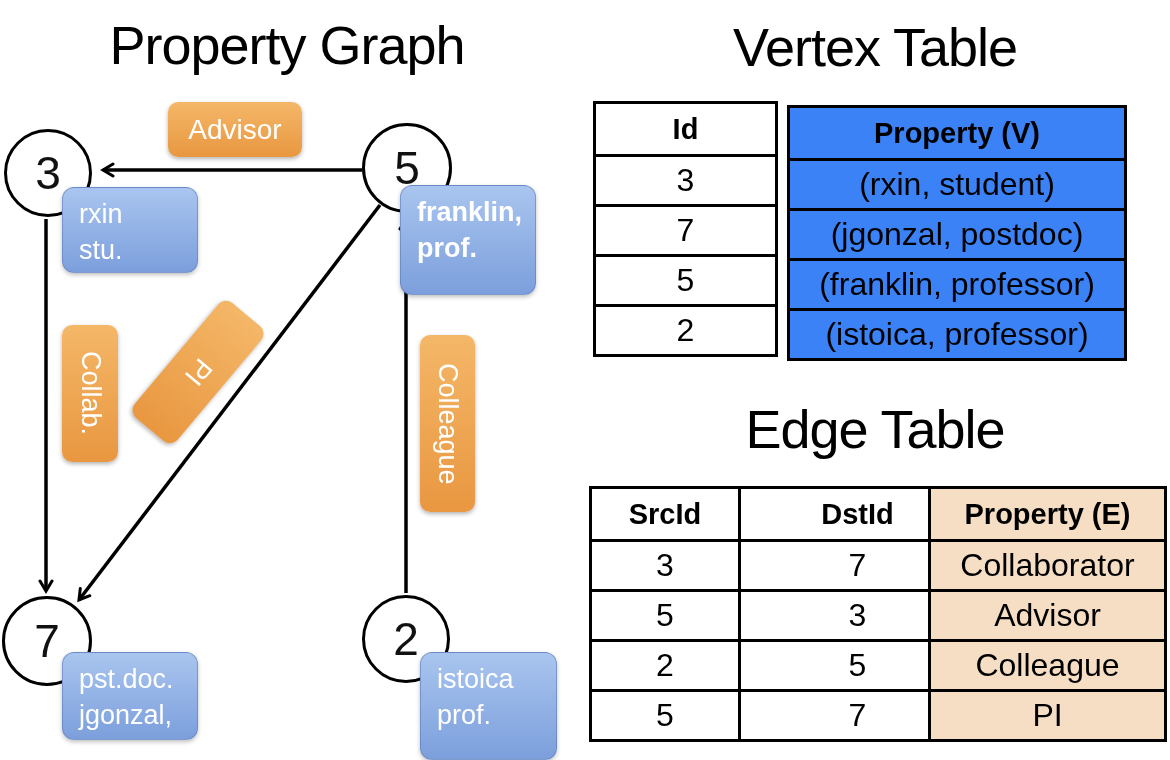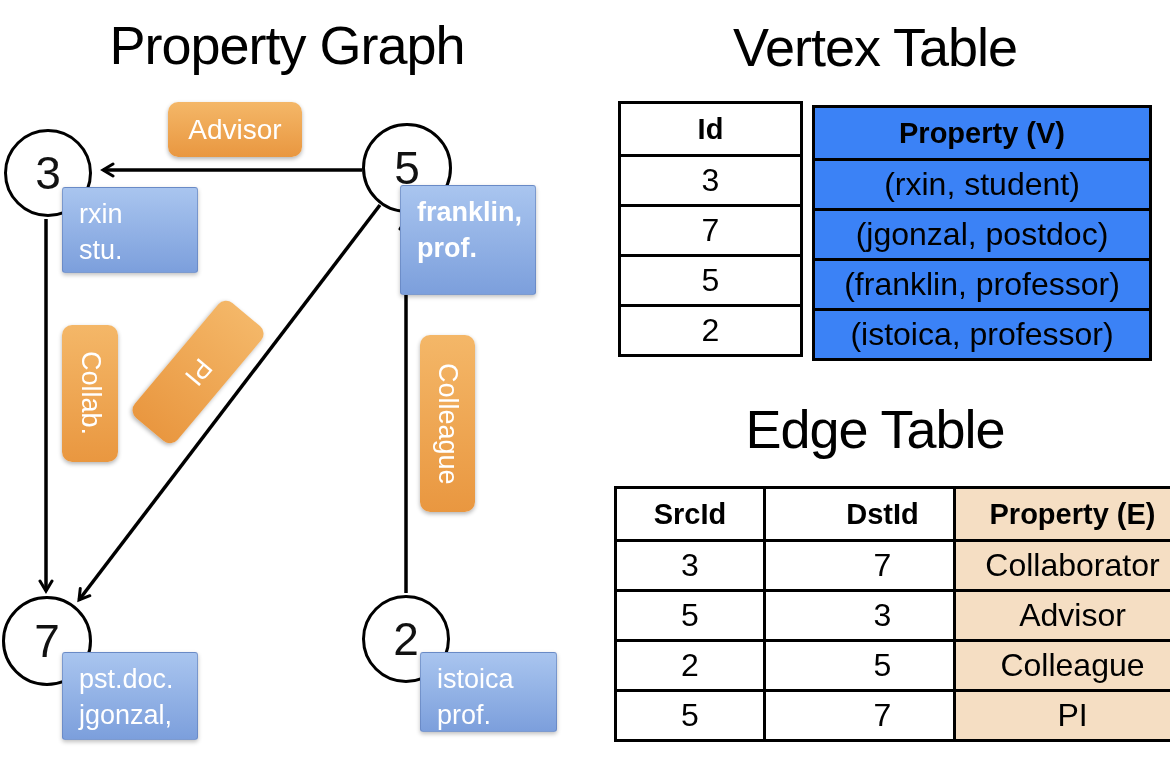--- a/index.html
+++ b/index.html
@@ -37,33 +37,33 @@
     display:flex; align-items:center; justify-content:center;
     font-size:27px;
   }
   #advisor-box   { left:168px; top:102px; width:134px; height:55px; font-size:28px; }
   #collab-box    { left:62px;  top:325px; width:56px;  height:137px; }
   #pi-box        { left:170px; top:297px; width:56px;  height:150px; transform:rotate(40deg); }
   #colleague-box { left:420px; top:335px; width:55px;  height:177px; }
   .vtext { writing-mode:vertical-rl; }
 
   .nbox {
-    position:absolute; border-radius:3px; color:#fff;
+    position:absolute; border-radius:12px; color:#fff;
     background:linear-gradient(180deg,#A9C5EF 0%,#7C9FDC 100%);
     border:1px solid rgba(90,120,180,0.55);
     box-shadow:0 2px 4px rgba(0,0,0,0.25);
     font-size:27px; line-height:1.35; padding:8px 0 16px 16px;
   }
   #rxin-box     { left:62px;  top:187px; width:136px; height:86px; }
   #franklin-box { left:400px; top:185px; width:136px; height:110px;font-weight:bold; }
   #jgonzal-box  { left:62px;  top:652px; width:136px; height:88px; }
-  #istoica-box  { left:420px; top:652px; width:137px; height:80px; }
+  #istoica-box  { left:420px; top:652px; width:137px; height:108px; }
 
   
-  .tbl { position:absolute; border:3px solid #000; background:#fff;margin-left:25px; }
+  .tbl { position:absolute; border:3px solid #000; background:#fff; }
   .trow {
     height:50px; border-top:3px solid #000;
     display:flex; align-items:center; justify-content:center;
     font-size:32px; color:#000;
   }
   .trow:first-child { border-top:none; }
   .trow.hdr { font-size:29px; font-weight:bold; }
   #vid-table   { left:593px; top:101px; width:185px; }
   #vprop-table { left:787px; top:105px; width:340px; background:#3b82f6; }
   #esrc-table  { left:589px; top:486px; width:372px; }

